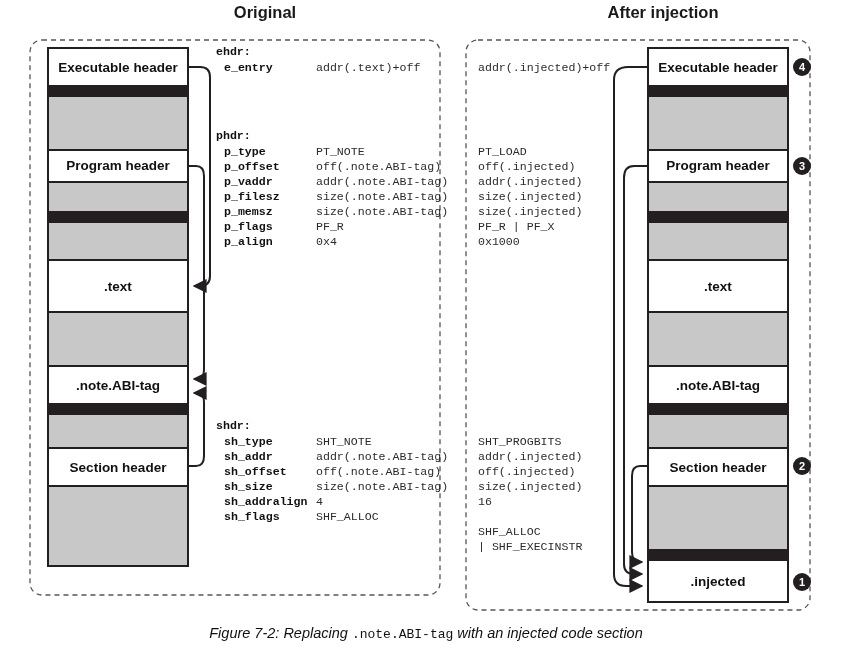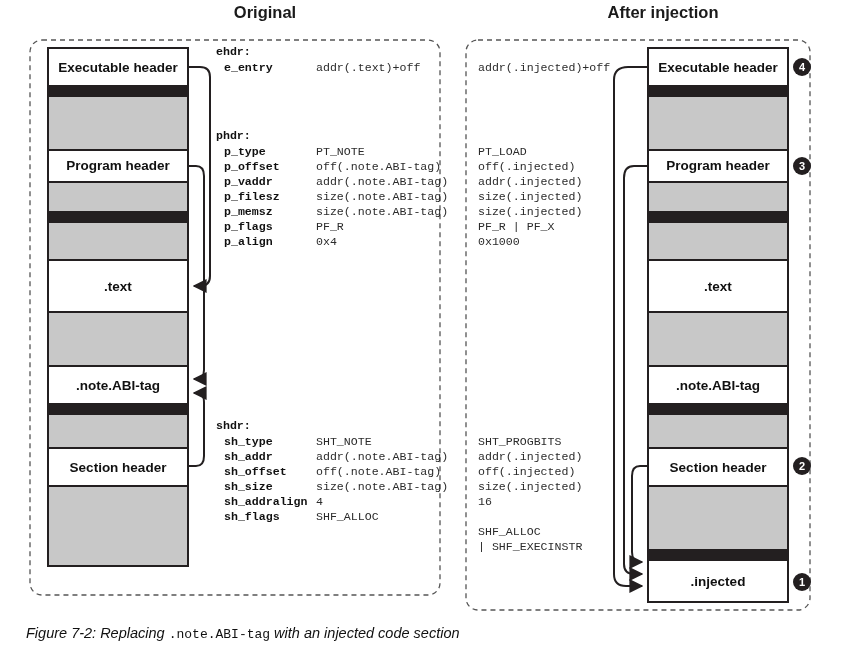--- a/index.html
+++ b/index.html
@@ -36,20 +36,21 @@
   .badge-num{
     font-family:"Liberation Sans", sans-serif;
     font-weight:bold;font-size:11px;fill:#ffffff;
     text-anchor:middle;dominant-baseline:central;
   }
   .caption-txt{
     position:absolute;left:26px;top:625px;width:800px;
     font-family:"Liberation Sans", sans-serif;
     font-style:italic;font-size:14.5px;color:#111111;
     white-space:nowrap;
+    text-align:center;
   }
   .caption-txt .mono{
     font-family:"Liberation Mono","DejaVu Sans Mono",monospace;
     font-style:normal;font-size:13px;
   }
 </style>
 </head>
 <body>
 
 <div id="stage">

